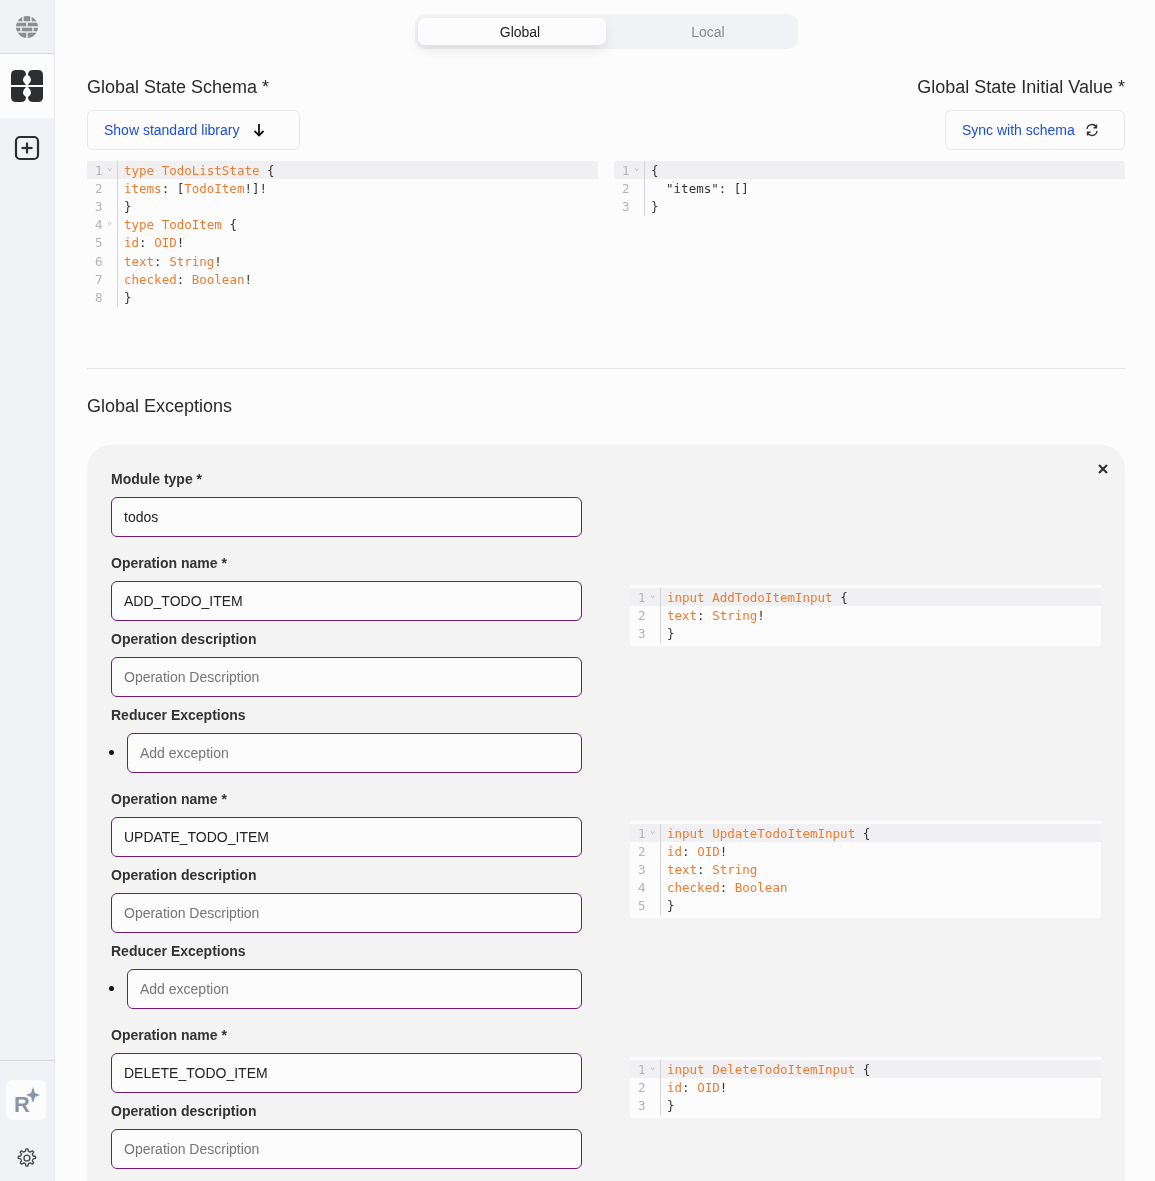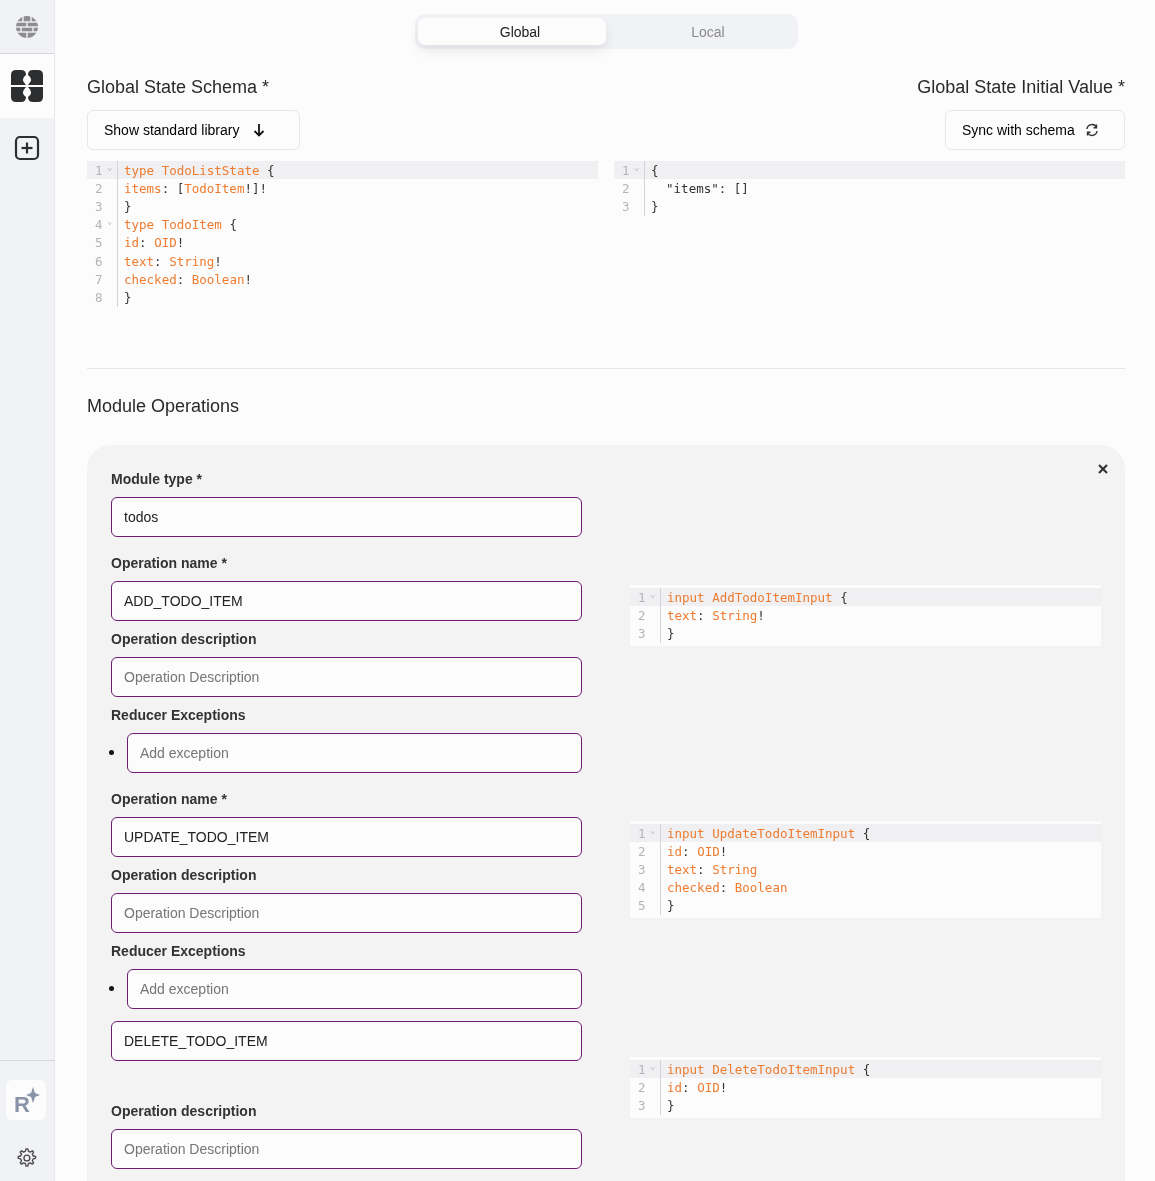--- a/index.html
+++ b/index.html
@@ -12,21 +12,21 @@
   .sb-logo { position: absolute; left: 6px; top: 19px; width: 40px; height: 40px; background: #fcfcfc; border-radius: 6px; display:flex; align-items:center; justify-content:center; }
   .sb-gear { position: absolute; left: 15px; top: 86px; }
 
   .main { position: absolute; left: 55px; top: 0; width: 1100px; height: 1181px; }
   .toggle { position: absolute; left: 360px; top: 14px; width: 383px; height: 35px; background: #f1f2f5; border-radius: 10px; }
   .toggle .tab { position: absolute; top: 4px; height: 27px; width: 188px; border-radius: 7px; font-size: 14px; display: flex; align-items: center; justify-content: center; cursor: pointer; padding-left: 16px; }
   .toggle .tab.active { left: 3px; background: #fcfcfc; color: #222; box-shadow: 0 6px 12px rgba(0,0,0,0.08); }
   .toggle .tab.inactive { left: 191px; color: #8a8a90; }
 
   .h-title { position: absolute; font-size: 18px; color: #2a2a2a; }
-  .btn { position: absolute; height: 40px; border: 1px solid #e8e8ea; border-radius: 6px; background: #fcfcfc; font-size: 14px; color: #000000; display: flex; align-items: center; padding: 0 16px; gap: 10px; cursor: pointer; }
+  .btn { position: absolute; height: 40px; border: 1px solid #e8e8ea; border-radius: 6px; background: #fcfcfc; font-size: 14px; color: #1d4ed8; display: flex; align-items: center; padding: 0 16px; gap: 10px; cursor: pointer; }
 
   .code { position: absolute; font-family: "DejaVu Sans Mono", "Liberation Mono", monospace; font-size: 12.5px; }
   .code .line { height: 18.2px; display: flex; align-items: center; white-space: pre; }
   .code .ln { width: 30px; color: #b4b4b8; text-align: left; padding-left: 8px; position: relative; }
   .code .ln .fold { position: absolute; left: 20px; top: -1px; font-size: 9px; color: #b4b4b8; }
   .code .txt { padding-left: 6px; border-left: 1px solid #d4d4d8; height: 100%; display:flex; align-items:center; }
   .code .line.hl { background: #f0f0f2; }
   .kw { color: #ee7b30; }
   .nm { color: #ee7b30; }
   .pn { color: #333; }
@@ -131,21 +131,21 @@
   </div>
 
   <div class="code" style="left:559px; top:161px; width:511px;">
     <div class="line hl"><span class="ln">1<span class="fold">⌄</span></span><span class="txt"><span class="pn">{</span></span></div>
     <div class="line"><span class="ln">2</span><span class="txt"><span class="pn">  "items": []</span></span></div>
     <div class="line"><span class="ln">3</span><span class="txt"><span class="pn">}</span></span></div>
   </div>
 
   <div class="divider"></div>
 
-  <div class="h-title" style="left:32px; top:396px;">Module Operations</div>
+  <div class="h-title" style="left:32px; top:396px;">Global Exceptions</div>
 
   <div class="card">
     <div class="close">
       <svg width="12" height="12" viewBox="0 0 12 12">
         <line x1="2" y1="2" x2="10" y2="10" stroke="#333" stroke-width="2.2"></line>
         <line x1="10" y1="2" x2="2" y2="10" stroke="#333" stroke-width="2.2"></line>
       </svg>
     </div>
 
     <div class="label" style="left:24px; top:26px;">Module type *</div>
@@ -175,21 +175,21 @@
 
     <div class="code white" style="left:543px; top:376px; width:471px; padding:3px 0;">
       <div class="line hl"><span class="ln">1<span class="fold">⌄</span></span><span class="txt"><span class="kw">input</span>&nbsp;<span class="nm">UpdateTodoItemInput</span>&nbsp;<span class="pn">{</span></span></div>
       <div class="line"><span class="ln">2</span><span class="txt">  <span class="kw">id</span><span class="pn">: </span><span class="nm">OID</span><span class="pn">!</span></span></div>
       <div class="line"><span class="ln">3</span><span class="txt">  <span class="kw">text</span><span class="pn">: </span><span class="nm">String</span></span></div>
       <div class="line"><span class="ln">4</span><span class="txt">  <span class="kw">checked</span><span class="pn">: </span><span class="nm">Boolean</span></span></div>
       <div class="line"><span class="ln">5</span><span class="txt"><span class="pn">}</span></span></div>
     </div>
 
     <div class="label" style="left:24px; top:582px;">Operation name *</div>
-    <div class="input" style="left:24px; top:576px; width:471px;">DELETE_TODO_ITEM</div>
+    <div class="input" style="left:24px; top:608px; width:471px;">DELETE_TODO_ITEM</div>
     <div class="label" style="left:24px; top:658px;">Operation description</div>
     <div class="input ph" style="left:24px; top:684px; width:471px;">Operation Description</div>
 
     <div class="code white" style="left:543px; top:612px; width:471px; padding:3px 0;">
       <div class="line hl"><span class="ln">1<span class="fold">⌄</span></span><span class="txt"><span class="kw">input</span>&nbsp;<span class="nm">DeleteTodoItemInput</span>&nbsp;<span class="pn">{</span></span></div>
       <div class="line"><span class="ln">2</span><span class="txt">  <span class="kw">id</span><span class="pn">: </span><span class="nm">OID</span><span class="pn">!</span></span></div>
       <div class="line"><span class="ln">3</span><span class="txt"><span class="pn">}</span></span></div>
     </div>
   </div>
 </div>

